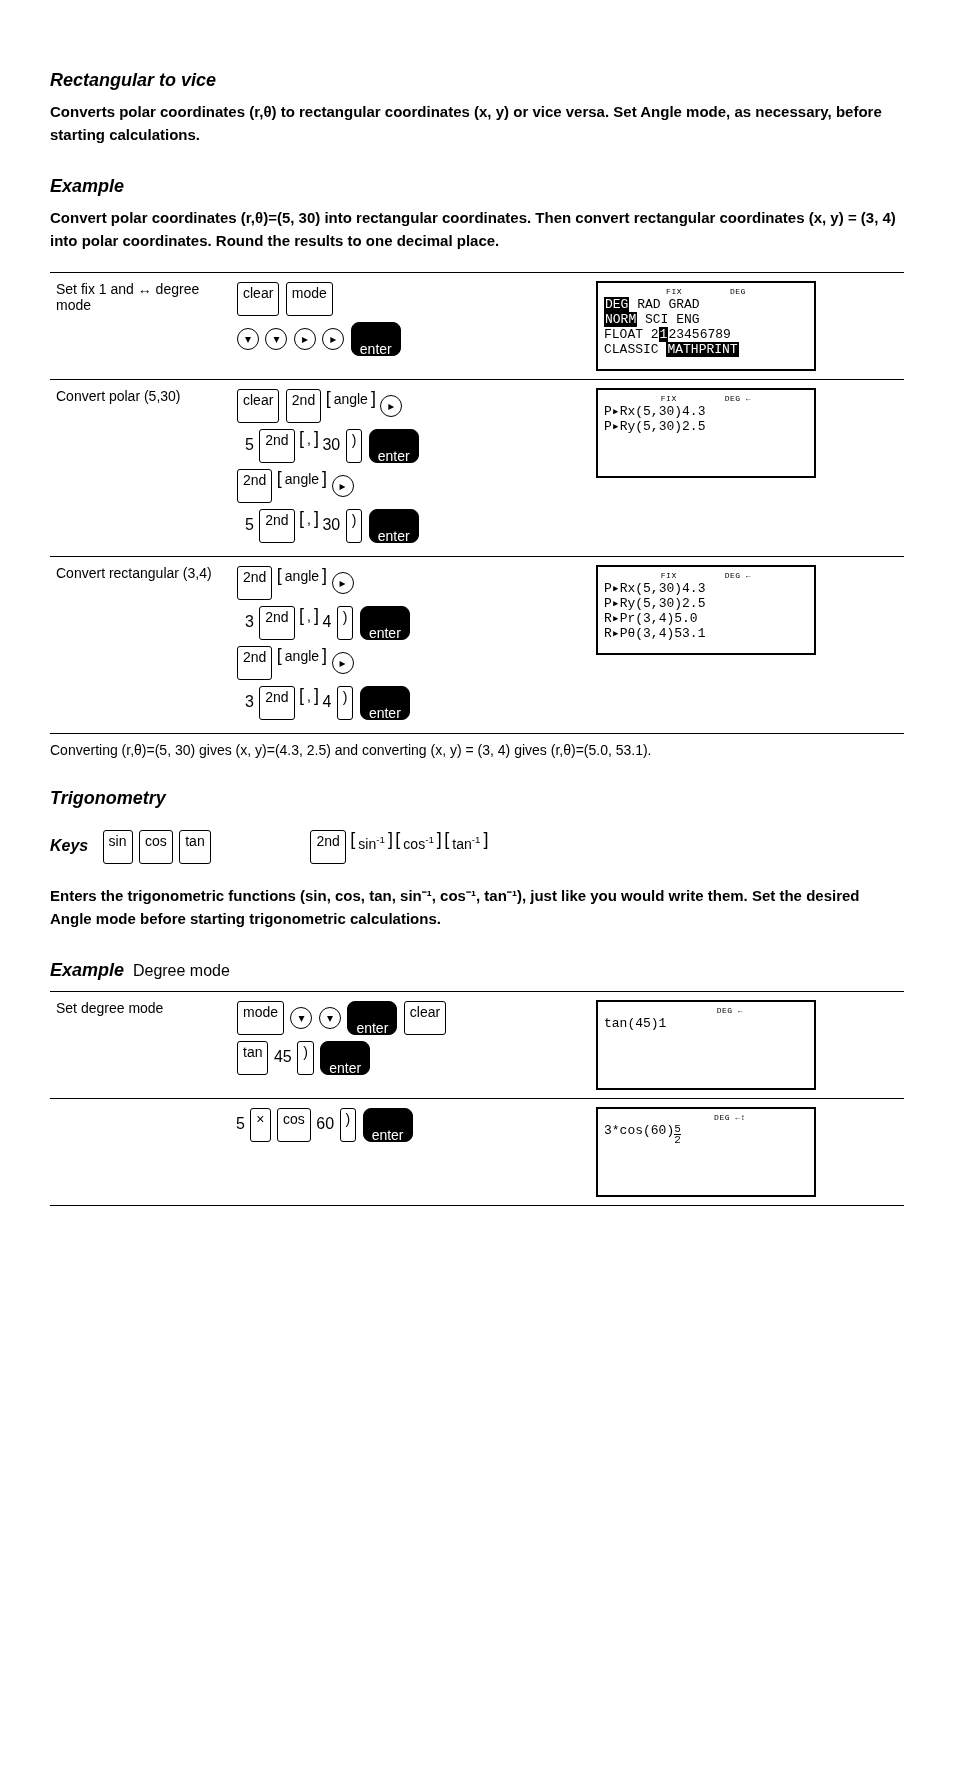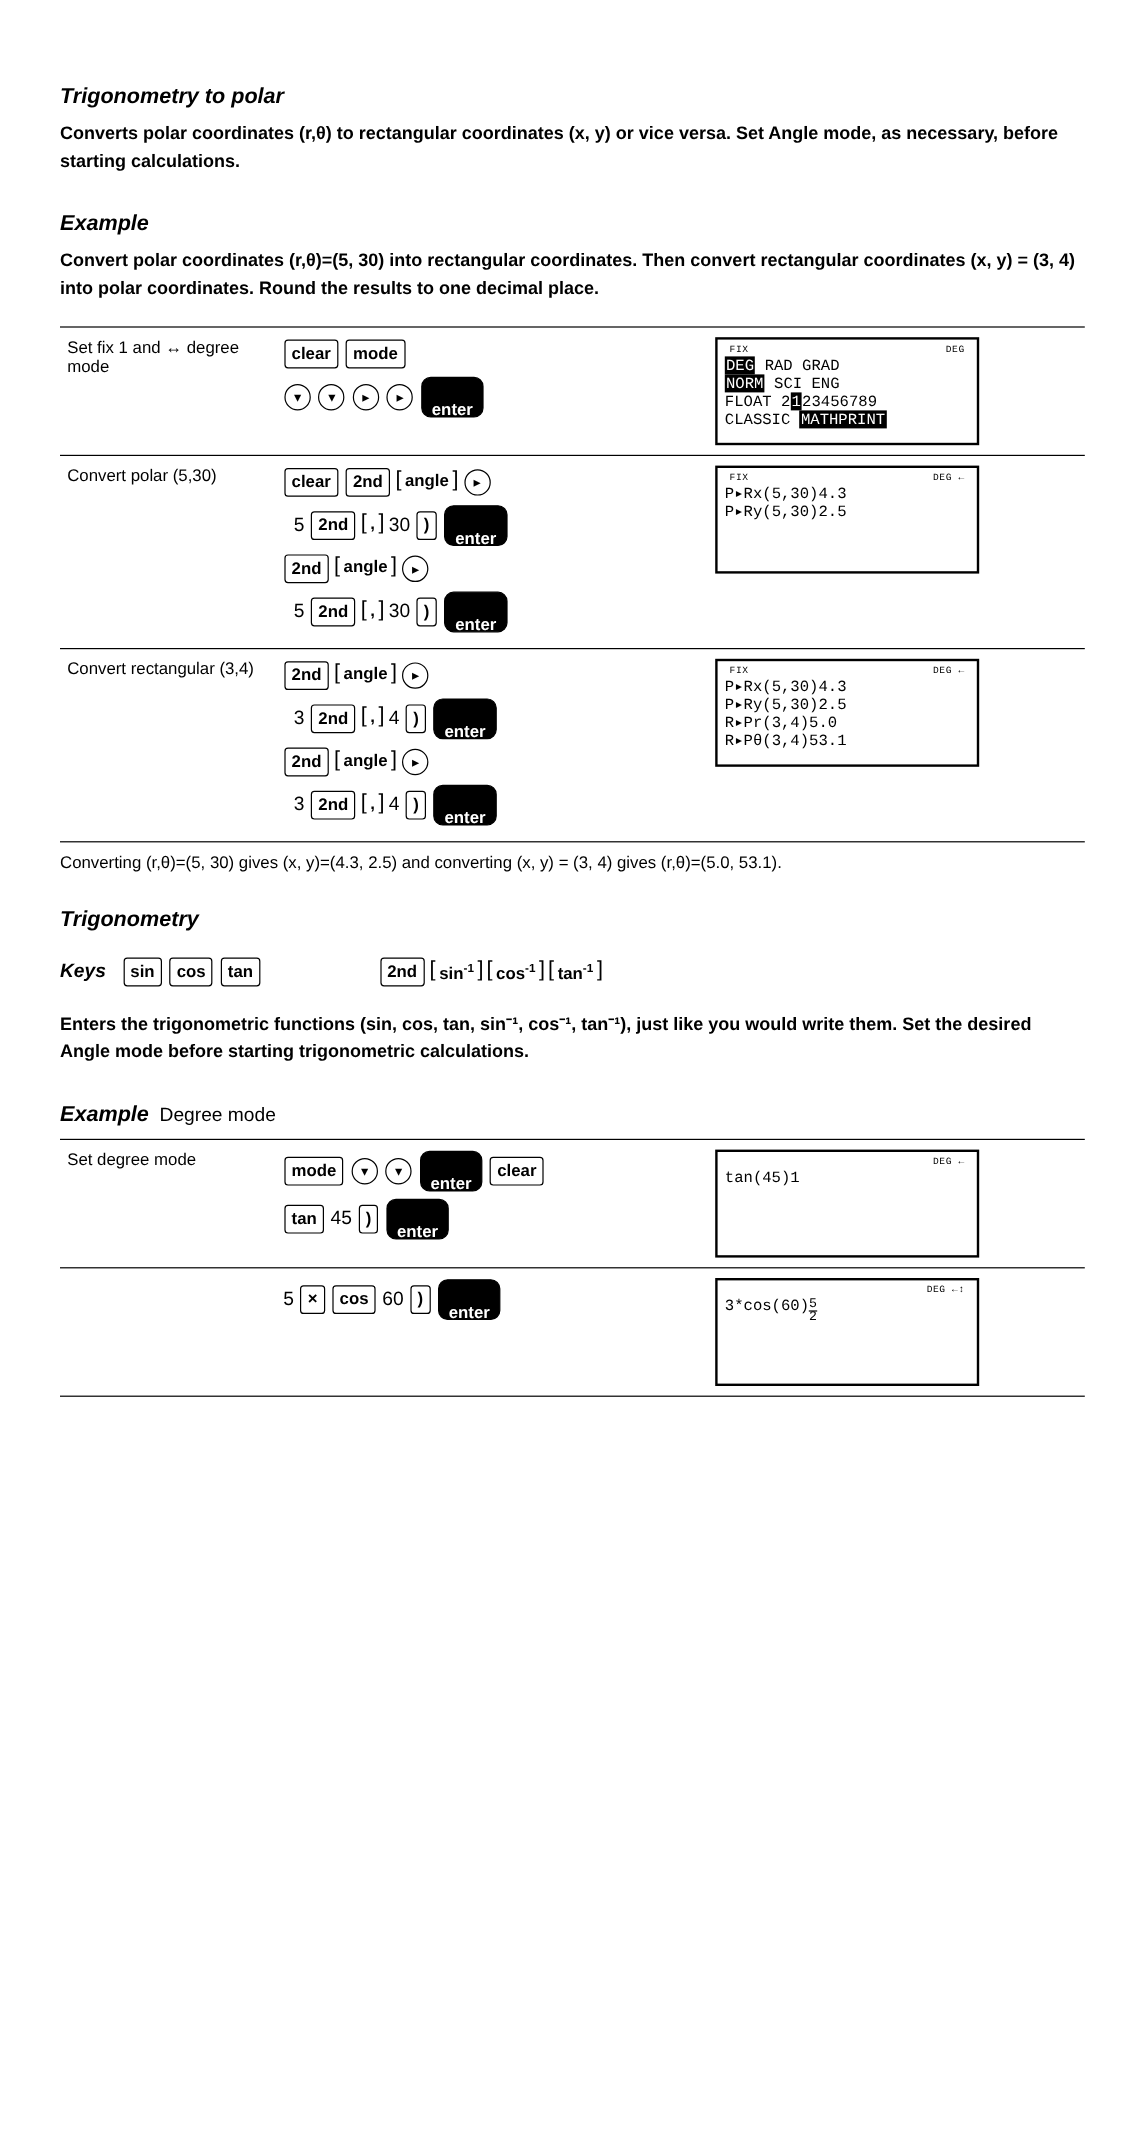--- a/index.html
+++ b/index.html
@@ -30,23 +30,23 @@
   table.ex td.c2 { width: 360px; }
   table.ex td.c3 { width: auto; }
 
   
   .key {
     display: inline-block;
     border: 1.5px solid #000;
     border-radius: 3px;
     padding: 0 5px;
     font-size: 14px;
-    font-weight: bold;
+    font-weight: normal;
     line-height: 20px;
-    height: 24px;
+    height: 34px;
     margin: 1px 1px;
     vertical-align: middle;
     background: #fff;
   }
   .key.dark {
     background: #000;
     color: #fff;
     border-radius: 8px;
     padding: 16px 8px;
   }
@@ -75,36 +75,36 @@
     border: 2px solid #000;
     width: 220px;
     min-height: 90px;
     padding: 4px 6px 6px;
     font-family: "Courier New", monospace;
     font-size: 13px;
     line-height: 1.15;
     position: relative;
   }
   .screen .topbar {
-    display:flex; justify-content:space-between;
+    display:flex; justify-content:center;
     font-size:8px; letter-spacing:0.5px; padding:0 4px 2px;gap:48px;
   }
   .screen .row { display:flex; justify-content:flex-start; white-space:pre; }
   .screen .inv { background:#000; color:#fff; padding:0 1px; }
   .screen .frac { display:inline-flex; flex-direction:column; align-items:center; font-size:11px; line-height:10px; vertical-align:middle; }
   .screen .frac .d { border-top:1px solid #000; }
 
   .note { font-size:14px; margin-top:8px; }
   sup { font-size:0.7em; }
 </style>
 </head>
 <body>
 
 <div class="section-header">
-  <span class="section-title">Trigonometry to polar</span>
+  <span class="section-title">Rectangular to vice</span>
 </div>
 <div class="body-text">
   <span>Converts polar coordinates (r,</span><span>θ</span><span>) to rectangular coordinates (x, y) or vice versa. Set Angle mode, as necessary, before starting calculations.</span>
 </div>
 
 <div class="section-header">
   <span class="section-title">Example</span>
 </div>
 <div class="body-text">
   <span>Convert polar coordinates (r,</span><span>θ</span><span>)=(5, 30) into rectangular coordinates. Then convert rectangular coordinates (x, y) = (3, 4) into polar coordinates. Round the results to one decimal place.</span>

